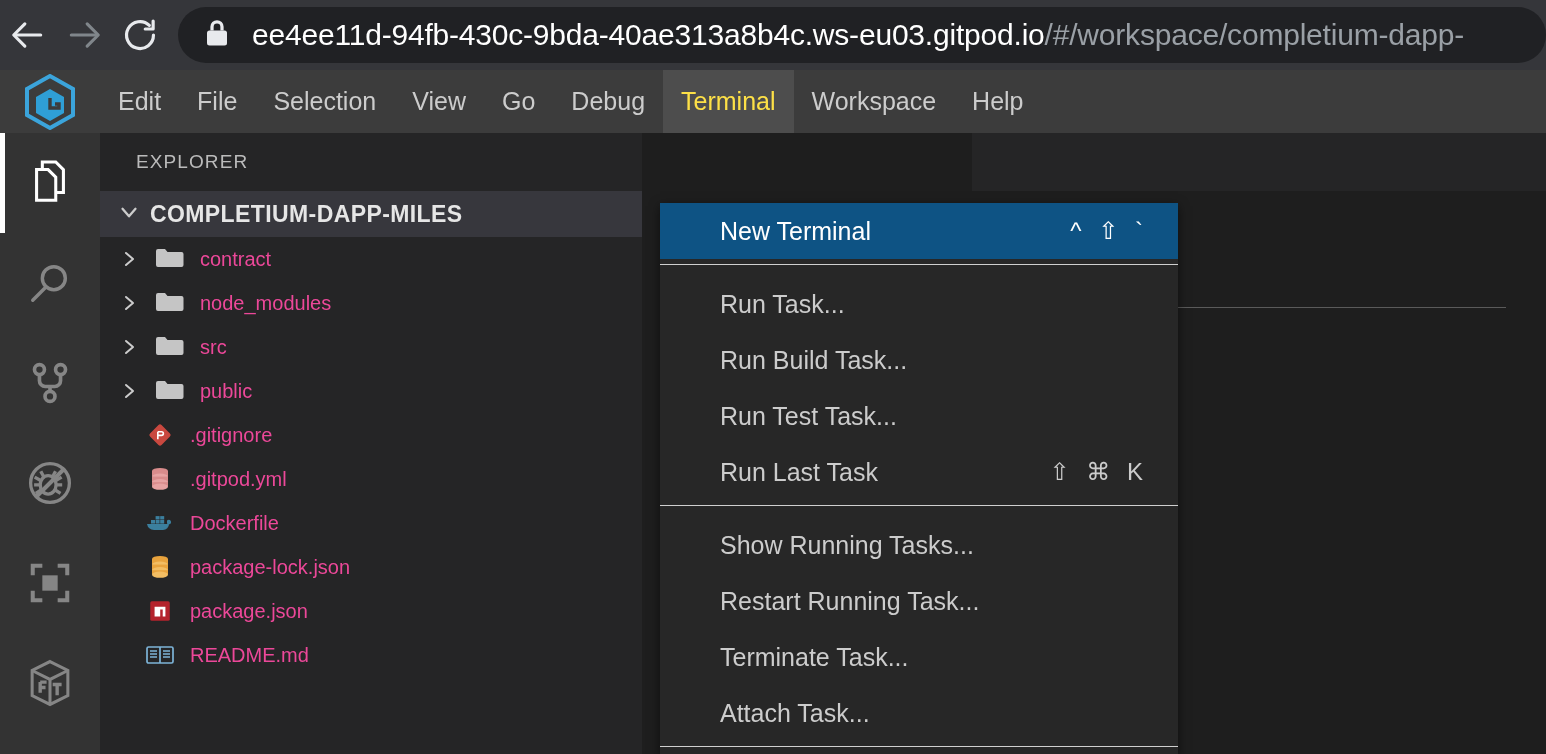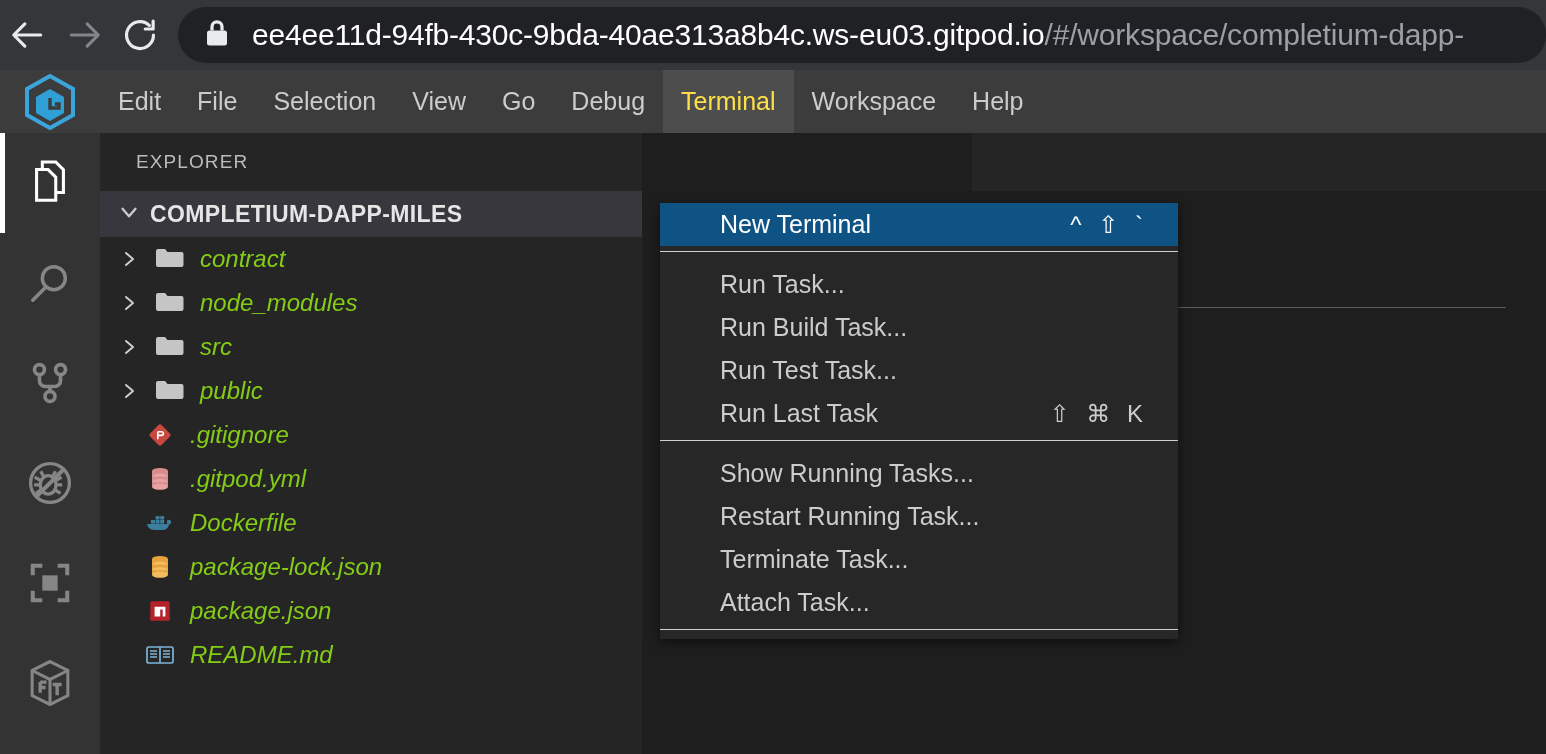--- a/index.html
+++ b/index.html
@@ -103,21 +103,21 @@
     padding-left: 8px;
   }
   .tree-row .chev {
     width: 42px; display: flex; align-items: center; justify-content: center;
     color: #cccccc;
   }
   .tree-row .ficon {
     width: 40px; display: flex; align-items: center; justify-content: center;
     flex: 0 0 auto;
   }
-  .tree-row .label { font-size: 24px; color: #84cc16; margin-left: 10px; font-style: italic; }
+  .tree-row .label { font-size: 20px; color: #ec4899; margin-left: 10px; }
   .file-indent { padding-left: 40px; }
 
   
   #editor-area {
     position: absolute; left: 642px; top: 63px;
     width: 904px; height: 621px;
     background: #1e1e1e;
   }
   #tabbar {
     height: 58px; background: #252526;
@@ -158,21 +158,21 @@
   
   #dropdown {
     position: absolute; left: 660px; top: 133px;
     width: 518px;
     background: #272727;
     box-shadow: 0 3px 10px rgba(0,0,0,0.55);
     z-index: 50;
     padding-bottom: 4px;
   }
   .dd-item {
-    height: 43px;
+    height: 56px;
     display: flex; align-items: center; justify-content: space-between;
     padding: 0 30px 0 60px;
     font-size: 25px; color: #cccccc;
     white-space: nowrap;
   }
   .dd-item.highlight { background: #0e5384; color: #ffffff; }
   .dd-item .shortcut {
     font-size: 24px; color: #cccccc; letter-spacing: 5px; margin-left: 30px;
   }
   .dd-item.highlight .shortcut { color: #ffffff; }

